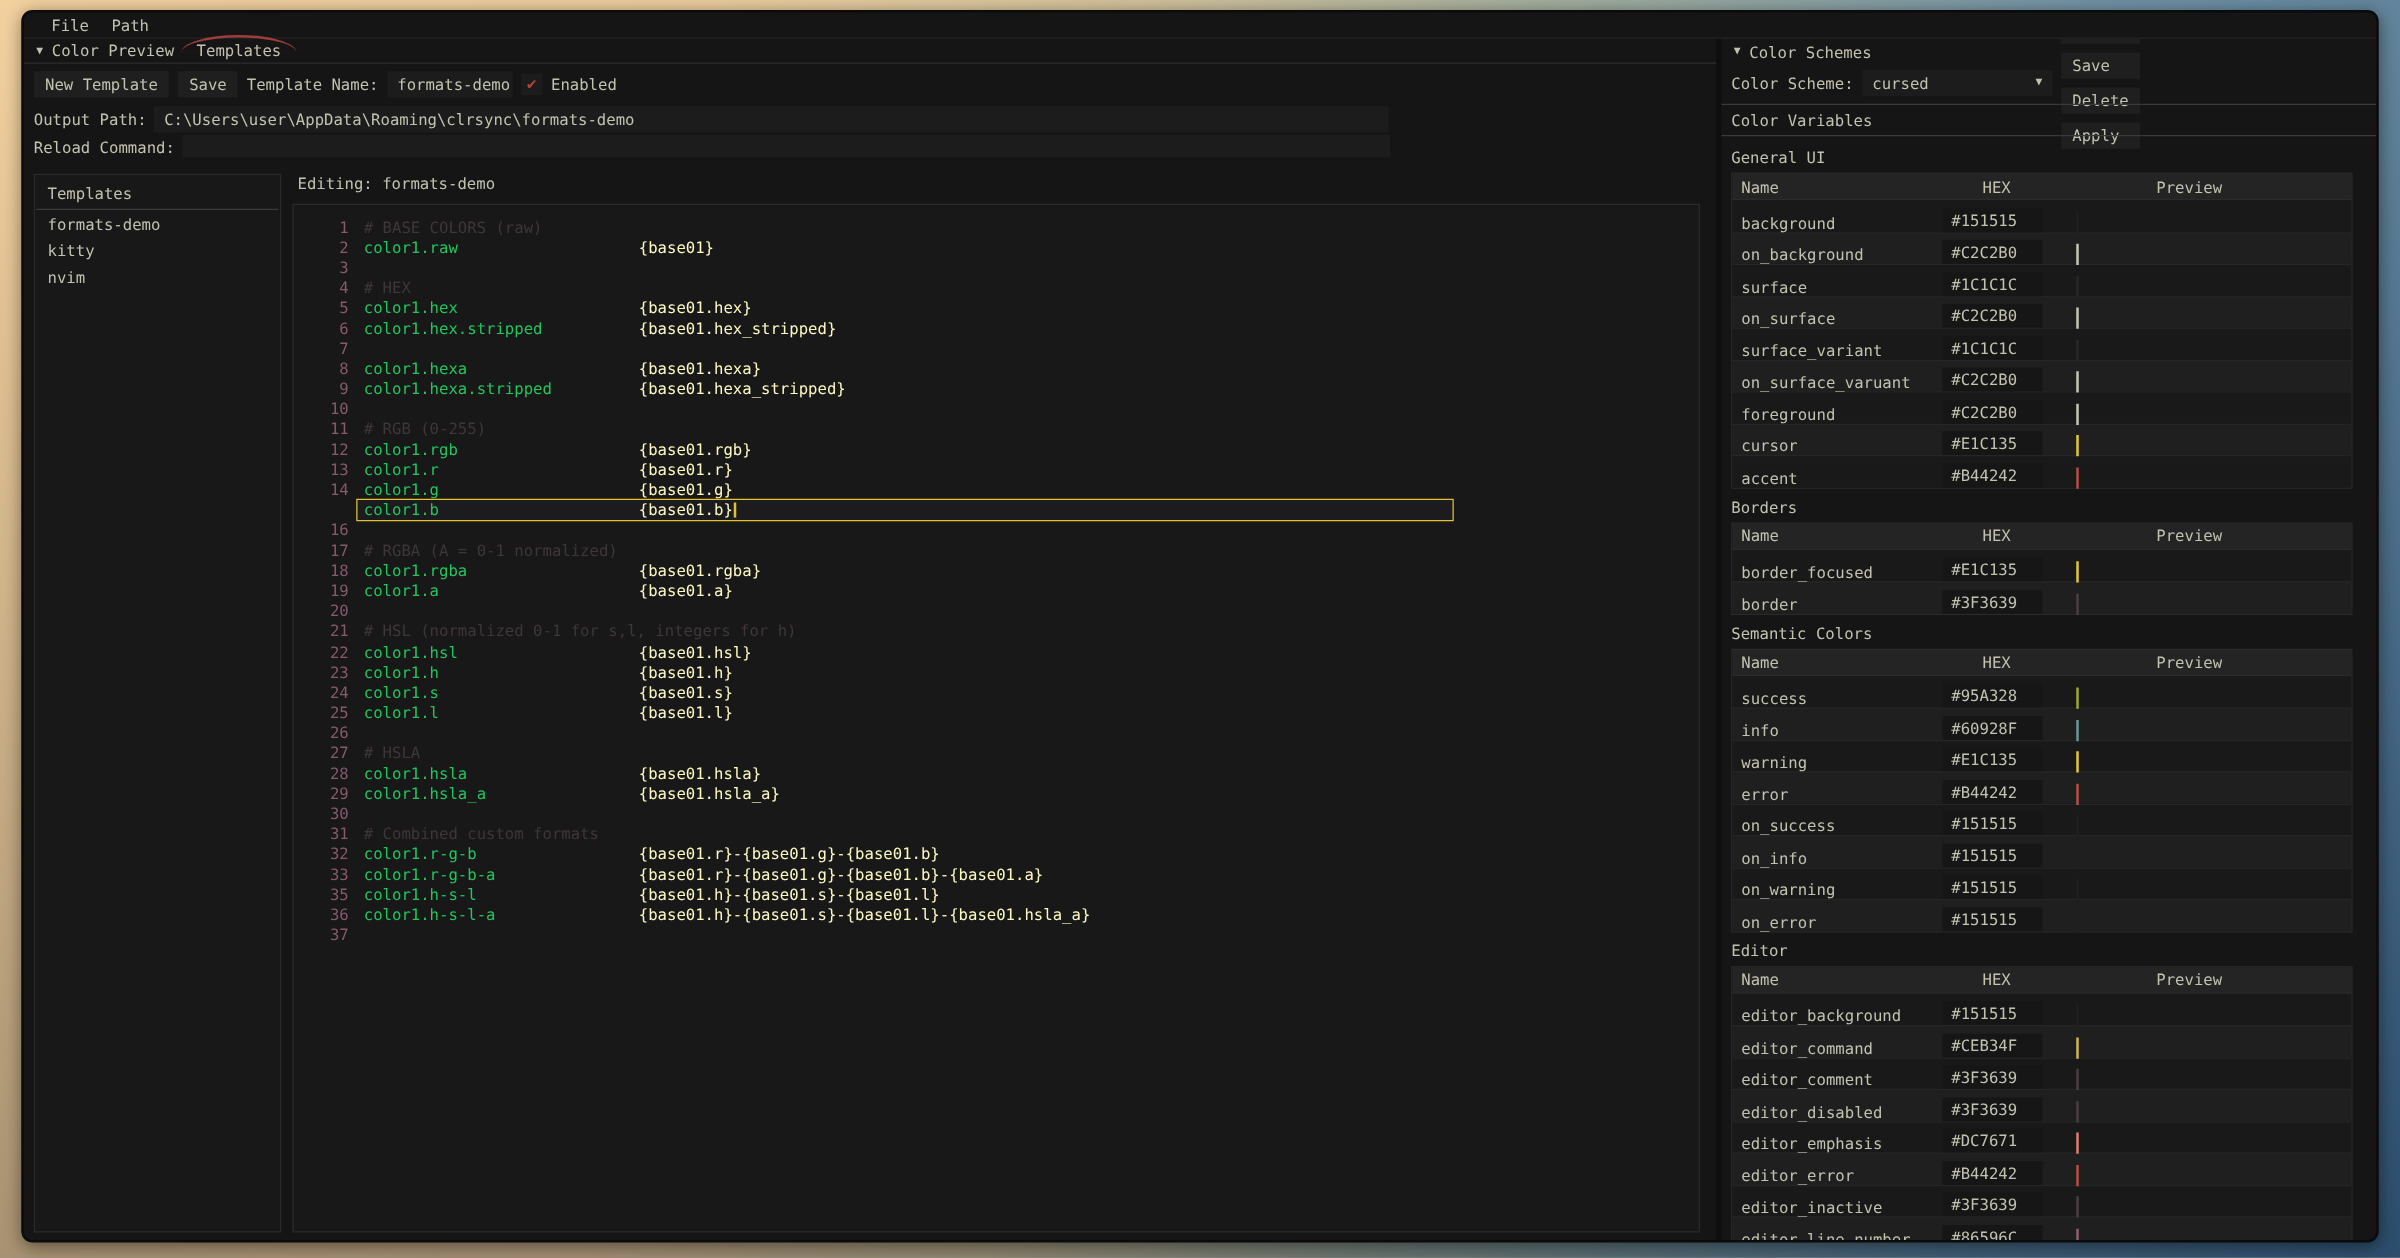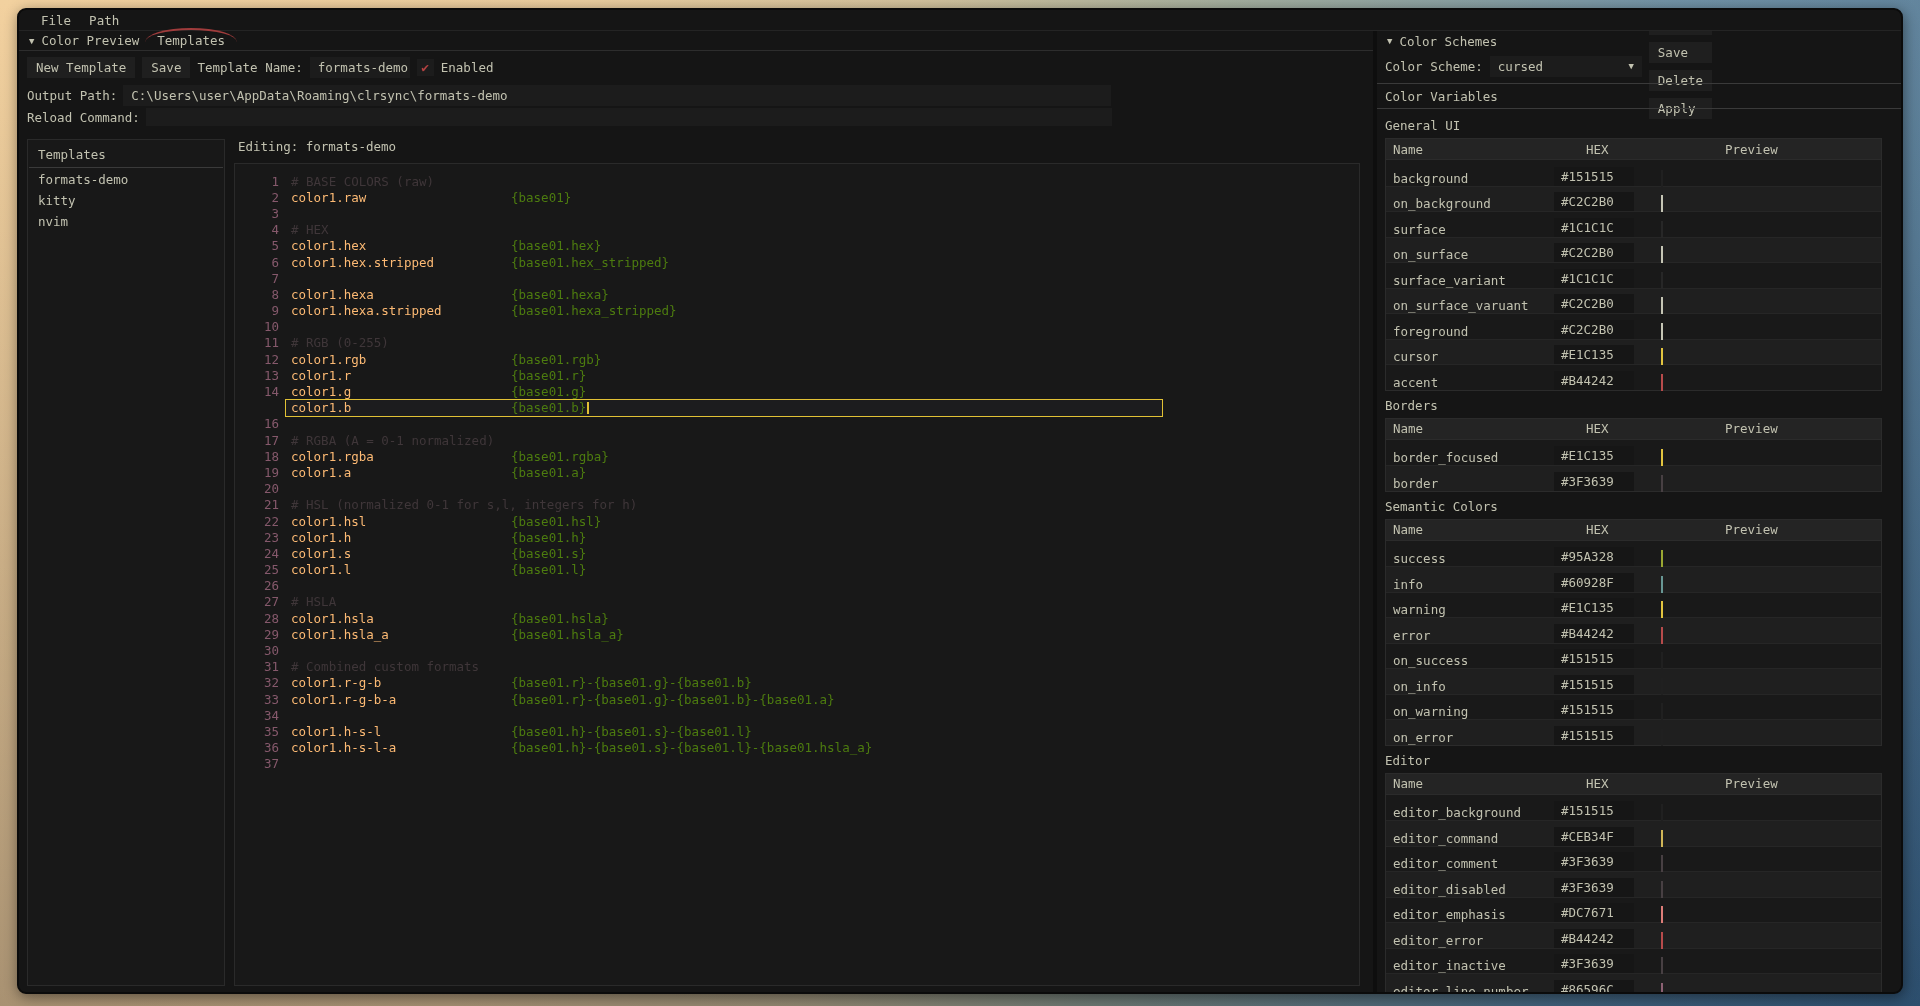--- a/index.html
+++ b/index.html
@@ -51,22 +51,22 @@
                     margin-right:9px; display:flex; flex-direction:column; }
   .tp-title{ padding:7px 10px 5px; }
   .tp-sep{ height:1px; background:#3a3a3a; margin:0 1px; }
   .tp-item{ padding:4px 10px 2px; }
   .editor-area{ flex:1; display:flex; flex-direction:column; min-width:0; }
   .editor-title{ height:24px; padding-left:4px; }
   .editor-child{ flex:1; background:#181818; border:1px solid #2a2a2a; overflow:hidden;
                  padding-top:9px; }
   .code-line{ display:flex; align-items:center; height:16.2px; padding-left:8px; position:relative; }
   .code-line .ln{ width:36px; flex:none; text-align:right; color:#86596C; margin-right:12px; }
-  .code-line .key{ width:220px; flex:none; color:#fdba74; white-space:pre; }
-  .code-line .val{ color:#4d7c0f; white-space:pre; }
+  .code-line .key{ width:220px; flex:none; color:#22c55e; white-space:pre; }
+  .code-line .val{ color:#fef9c3; white-space:pre; }
   .code-line.k-comment .key{ width:auto; color:#3F3639; }
   .code-line.k-edit::before{ content:''; position:absolute; left:50px; width:876px; top:-1px;
                              bottom:-1px; background:#1c1c1e; border:1px solid #E1C135; }
   .code-line.k-edit .key,.code-line.k-edit .val{ position:relative; }
   .code-line.k-edit .val::after{ content:''; display:inline-block; width:2px; height:12px;
                                  background:#E1C135; margin-left:1px; vertical-align:-2px; }
   
   .rp-header{ height:20px; flex:none; display:flex; align-items:center; padding-left:8px; }
   .rp-controls{ height:30px; flex:none; display:flex; align-items:center; padding:0 8px; gap:7px; }
   .combo{ width:152px; background:#1c1c1c; padding:3px 8px; display:flex; align-items:center; }
@@ -340,25 +340,20 @@
                 <span class="key">color1.r-g-b</span>
                 <span class="val">{base01.r}-{base01.g}-{base01.b}</span>
               </div>
 
               <div class="code-line k-kv">
                 <span class="ln">33</span>
                 <span class="key">color1.r-g-b-a</span>
                 <span class="val">{base01.r}-{base01.g}-{base01.b}-{base01.a}</span>
               </div>
 
-              <div class="code-line k-blank">
-                <span class="ln">34</span>
-                <span class="key"></span>
-                <span class="val"></span>
-              </div>
 
               <div class="code-line k-kv">
                 <span class="ln">35</span>
                 <span class="key">color1.h-s-l</span>
                 <span class="val">{base01.h}-{base01.s}-{base01.l}</span>
               </div>
 
               <div class="code-line k-kv">
                 <span class="ln">36</span>
                 <span class="key">color1.h-s-l-a</span>

